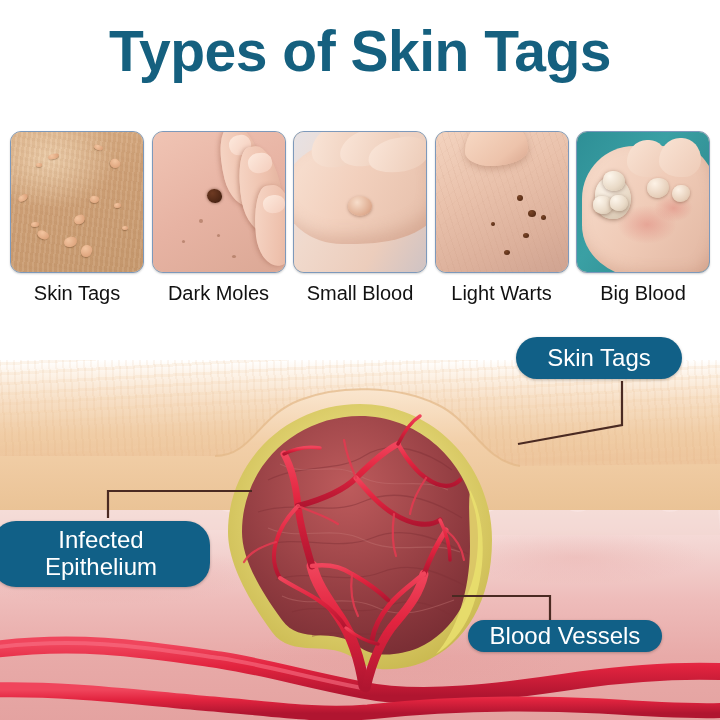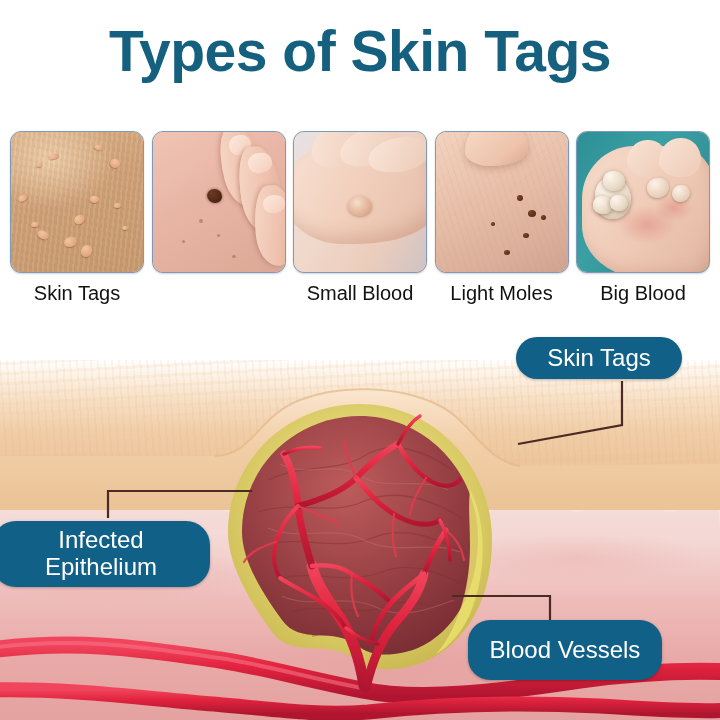--- a/index.html
+++ b/index.html
@@ -233,21 +233,21 @@
     text-align: center;
     font-size: 24px;
     line-height: 1.12;
     padding: 7px 20px;
     box-shadow: 0 1px 3px rgba(0,0,0,.25);
     font-family: "Liberation Sans", sans-serif;
     white-space: pre-line;
   }
   #callout-skin-tags   { left: 516px; top: 337px; width: 166px; height: 42px; }
   #callout-infected    { left: -8px;  top: 521px; width: 218px; height: 66px; border-radius: 24px; }
-  #callout-vessels     { left: 468px; top: 620px; width: 194px; height: 60px; }
+  #callout-vessels     { left: 468px; top: 620px; width: 194px; height: 32px; }
 
   .leader { position:absolute; left:0; top:0; width:720px; height:720px; pointer-events:none; }
 </style>
 </head>
 <body>
 
 <div id="page">
 
   <h1 class="page-title">Types of Skin Tags</h1>
 
@@ -281,20 +281,21 @@
         <div class="finger" style="left:66%;top:10%;width:31%;height:62%;transform:rotate(-10deg)"></div>
         <div class="nail" style="left:72%;top:15%;width:18%;height:14%;transform:rotate(-10deg)"></div>
         <div class="finger" style="left:78%;top:38%;width:30%;height:58%;transform:rotate(-6deg)"></div>
         <div class="nail" style="left:84%;top:45%;width:17%;height:13%;transform:rotate(-6deg)"></div>
         <div class="mole-dark" style="left:41%;top:41%;width:15px;height:14px"></div>
         <div class="freckle" style="left:35%;top:62%;width:4px;height:4px"></div>
         <div class="freckle" style="left:49%;top:73%;width:3px;height:3px"></div>
         <div class="freckle" style="left:22%;top:77%;width:3px;height:3px"></div>
         <div class="freckle" style="left:60%;top:88%;width:4px;height:3px"></div>
       </div>
+      <div class="thumb-label">Dark Moles</div>
     </div>
 
     <div class="thumb-cell">
       <div class="thumb-frame">
         <div class="skinfill t3"></div>
         <div class="hand3"></div>
         <div class="finger3" style="left:12%;top:-6%;width:46%;height:30%;transform:rotate(-22deg)"></div>
         <div class="finger3" style="left:34%;top:-2%;width:48%;height:26%;transform:rotate(-16deg)"></div>
         <div class="finger3" style="left:56%;top:4%;width:46%;height:24%;transform:rotate(-10deg)"></div>
         <div class="wart-small" style="left:41%;top:46%;width:24px;height:20px"></div>
@@ -306,21 +307,21 @@
       <div class="thumb-frame">
         <div class="skinfill t4"></div>
         <div class="thumbtip"></div>
         <div class="mole-lt" style="left:62%;top:45%;width:6px;height:6px"></div>
         <div class="mole-lt" style="left:70%;top:56%;width:8px;height:7px"></div>
         <div class="mole-lt" style="left:80%;top:59%;width:5px;height:5px"></div>
         <div class="mole-lt" style="left:66%;top:72%;width:6px;height:5px"></div>
         <div class="mole-lt" style="left:52%;top:84%;width:6px;height:5px"></div>
         <div class="mole-lt" style="left:42%;top:64%;width:4px;height:4px"></div>
       </div>
-      <div class="thumb-label">Light Moles</div>
+      <div class="thumb-label">Light Warts</div>
     </div>
 
     <div class="thumb-cell">
       <div class="thumb-frame">
         <div class="skinfill t5"></div>
         <div class="hand5"></div>
         <div class="knuckle" style="left:38%;top:6%;width:30%;height:26%"></div>
         <div class="knuckle" style="left:62%;top:4%;width:32%;height:28%"></div>
         <div class="redness" style="left:30%;top:52%;width:46%;height:28%"></div>
         <div class="redness" style="left:58%;top:44%;width:30%;height:20%"></div>

